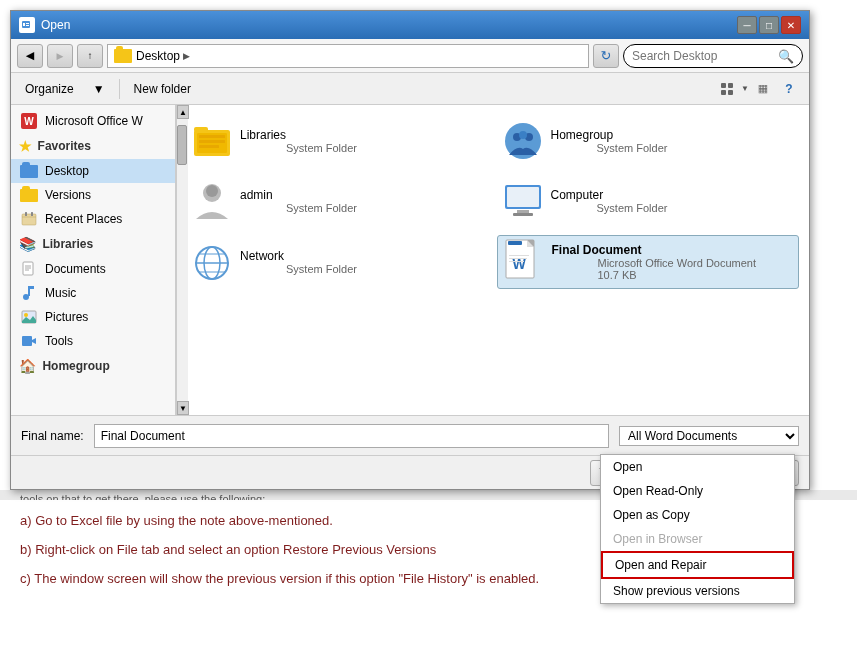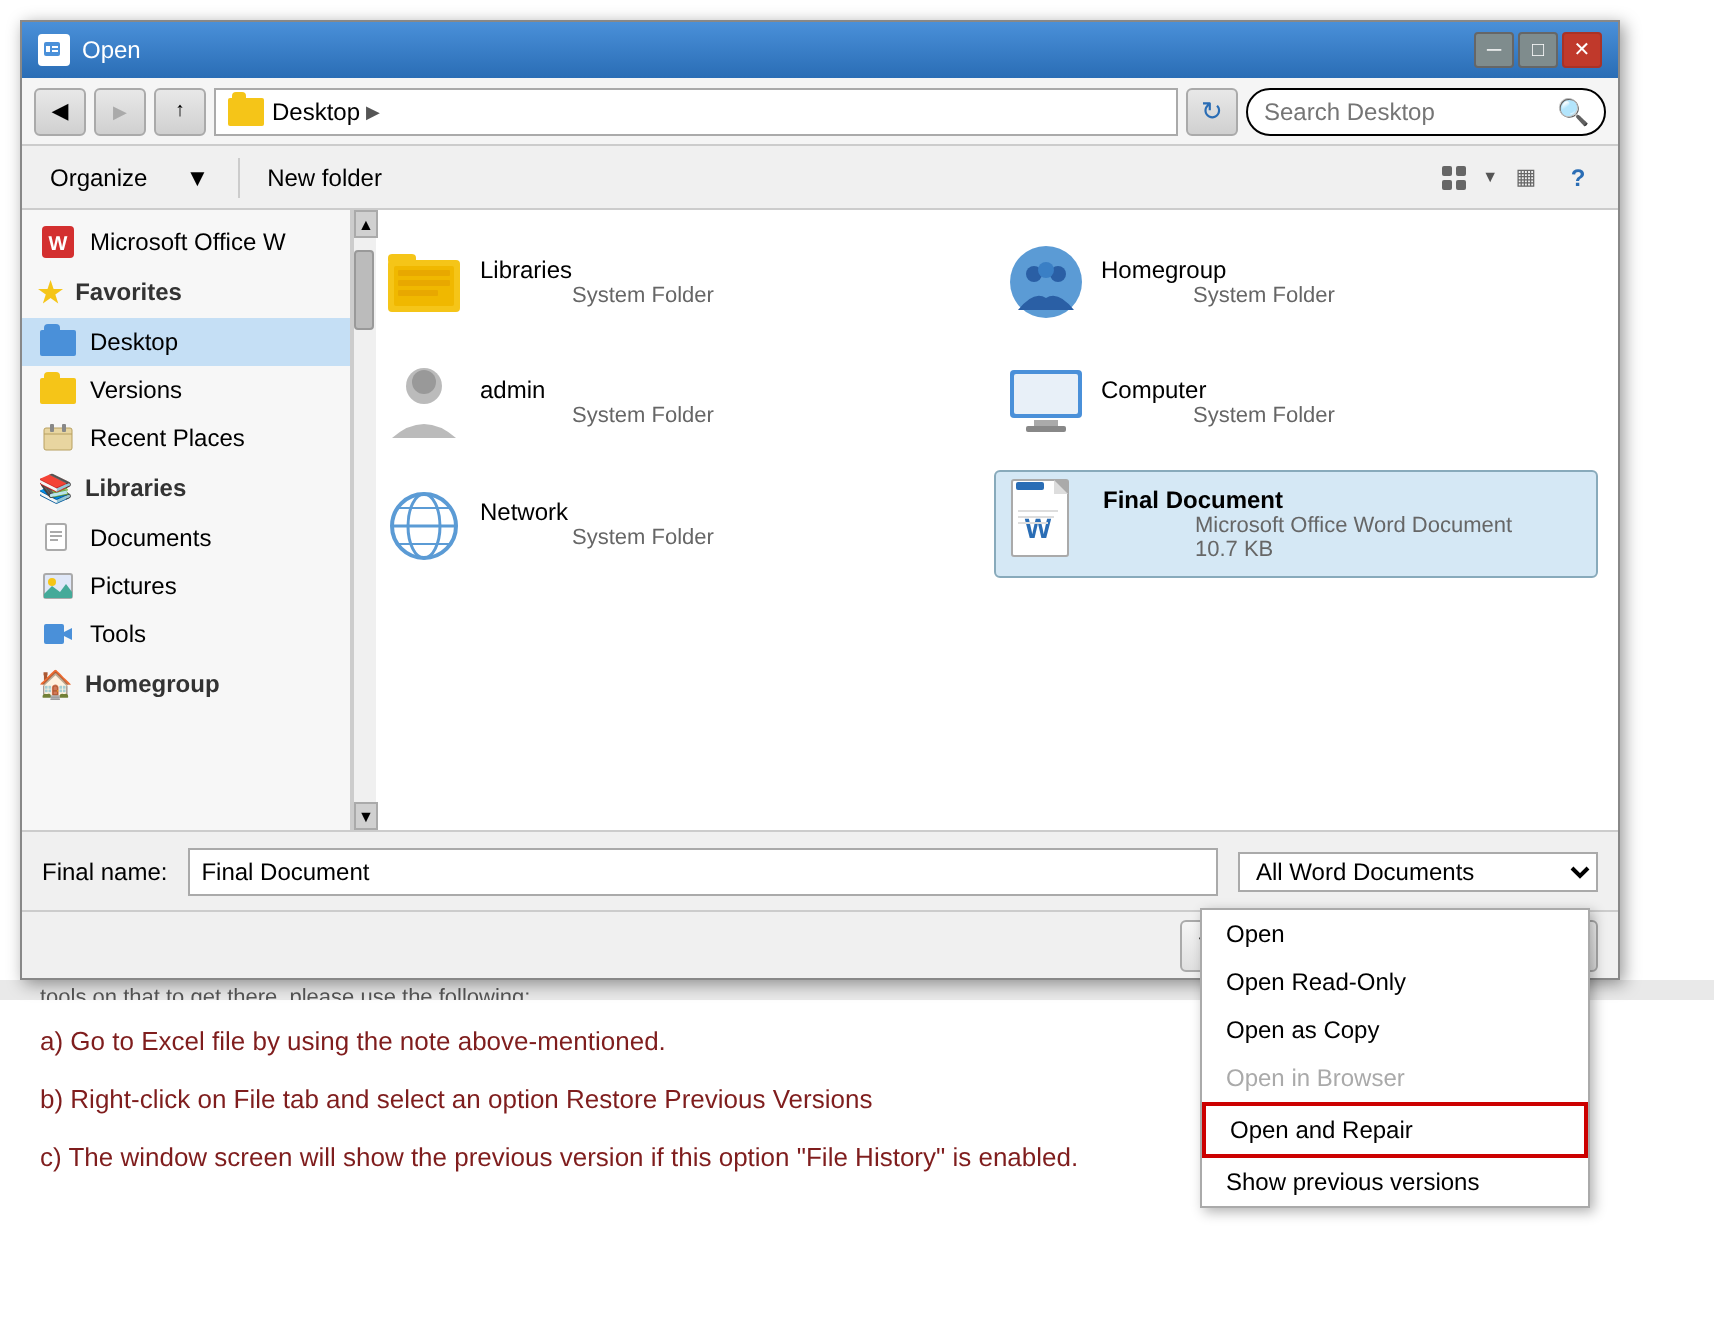--- a/index.html
+++ b/index.html
@@ -661,20 +661,30 @@
               <line x1="4" y1="5" x2="10" y2="5" stroke="#aaa" stroke-width="1"></line>
               <line x1="4" y1="7" x2="10" y2="7" stroke="#aaa" stroke-width="1"></line>
               <line x1="4" y1="9" x2="8" y2="9" stroke="#aaa" stroke-width="1"></line>
             </svg>
           </div>
           <span class="sidebar-label">Documents</span>
         </div>
         <div class="sidebar-item">
           <div class="sidebar-icon">
             <svg width="16" height="16" viewBox="0 0 16 16">
+              <circle cx="5" cy="12" r="3" fill="#4a90d9"></circle>
+              <rect x="7" y="1" width="2" height="10" fill="#4a90d9"></rect>
+              <rect x="7" y="1" width="6" height="3" fill="#4a90d9"></rect>
+            </svg>
+          </div>
+          <span class="sidebar-label">Music</span>
+        </div>
+        <div class="sidebar-item">
+          <div class="sidebar-icon">
+            <svg width="16" height="16" viewBox="0 0 16 16">
               <rect x="1" y="2" width="14" height="12" fill="#e0e8f8" stroke="#aaa" stroke-width="1" rx="1"></rect>
               <circle cx="5" cy="6" r="2" fill="#f5c518"></circle>
               <polyline points="1,12 5,8 9,11 12,7 15,11 15,14 1,14" fill="#4a9" stroke="none"></polyline>
             </svg>
           </div>
           <span class="sidebar-label">Pictures</span>
         </div>
         <div class="sidebar-item">
           <div class="sidebar-icon">
             <svg width="16" height="16" viewBox="0 0 16 16">

